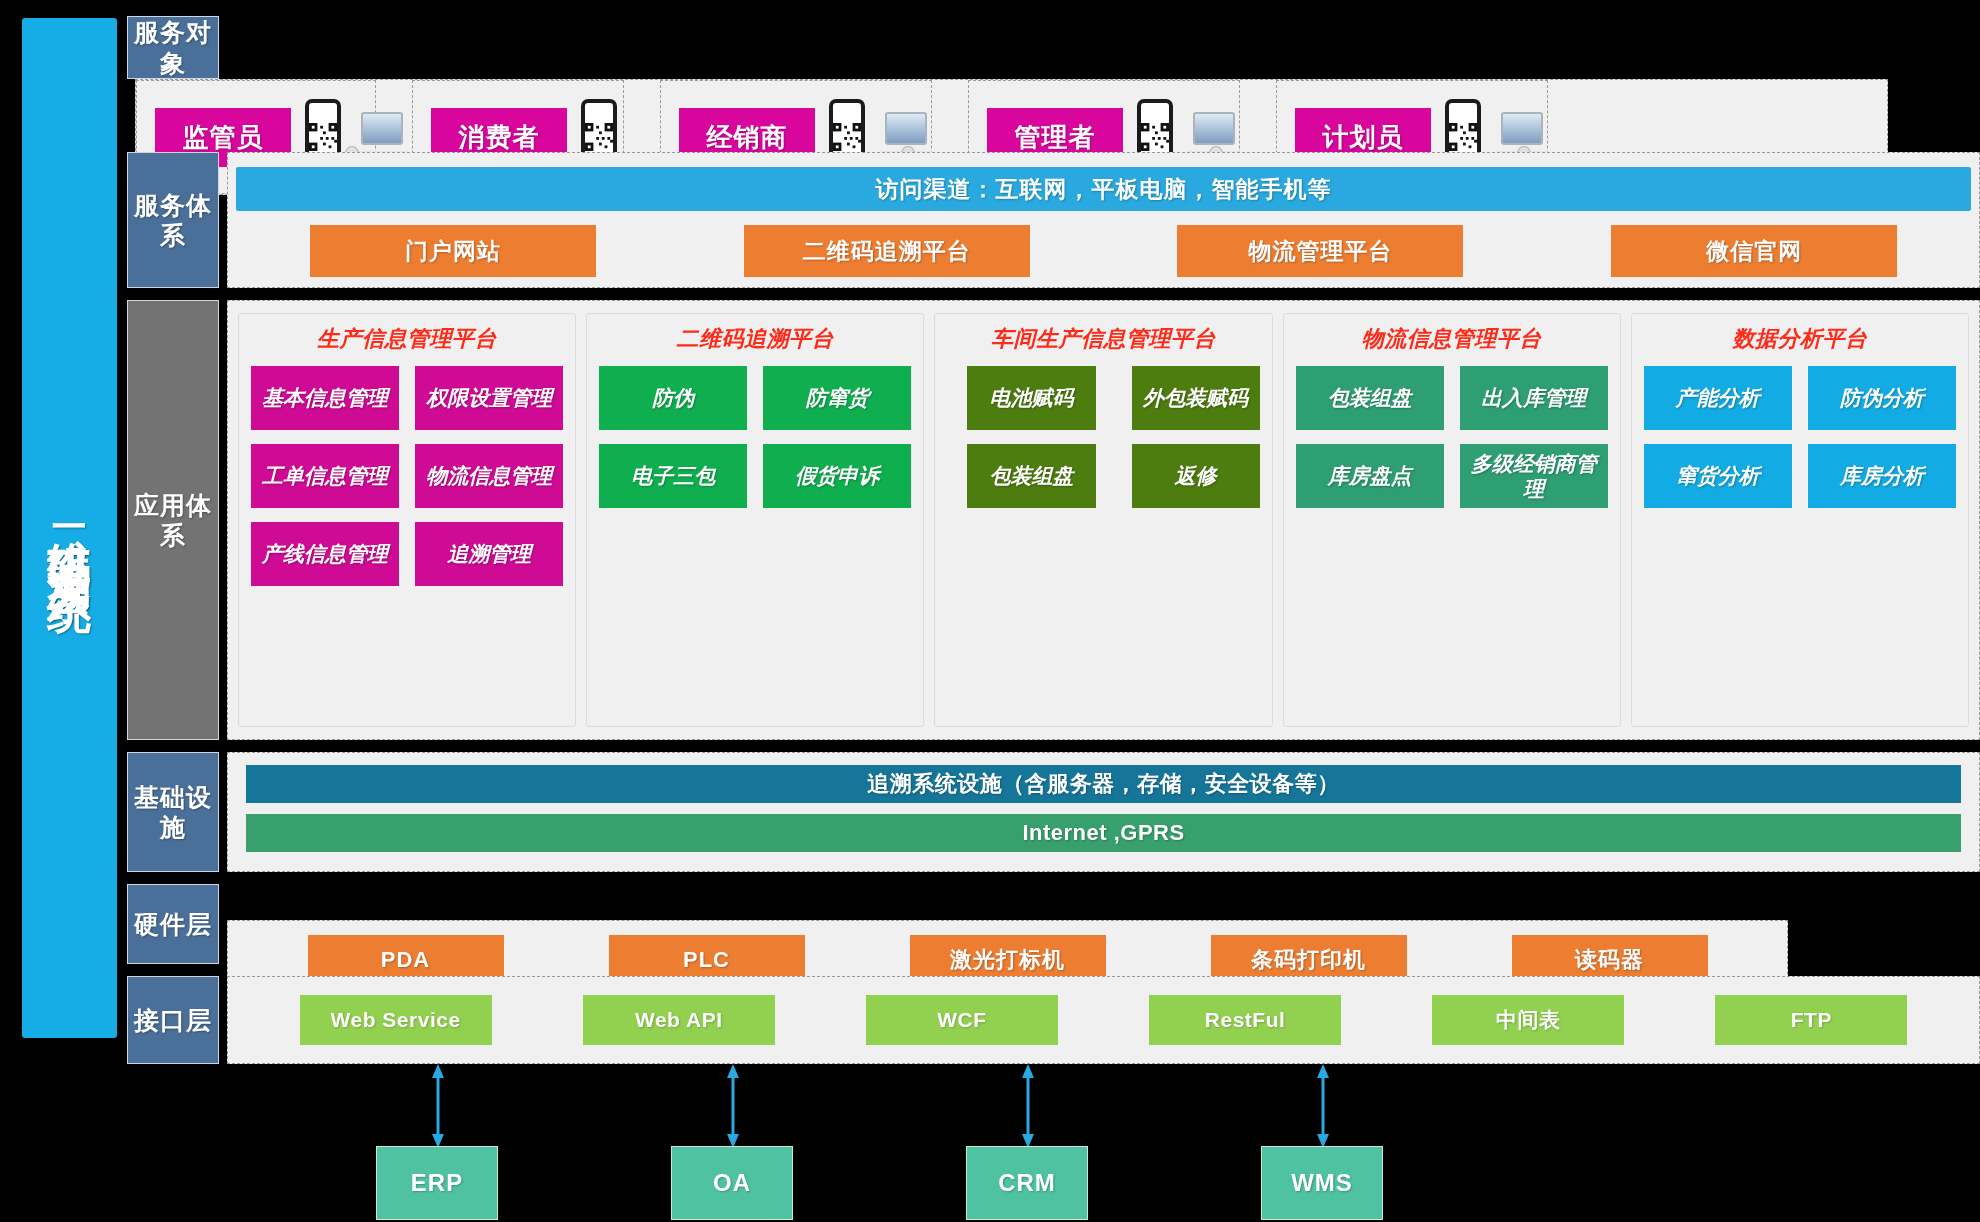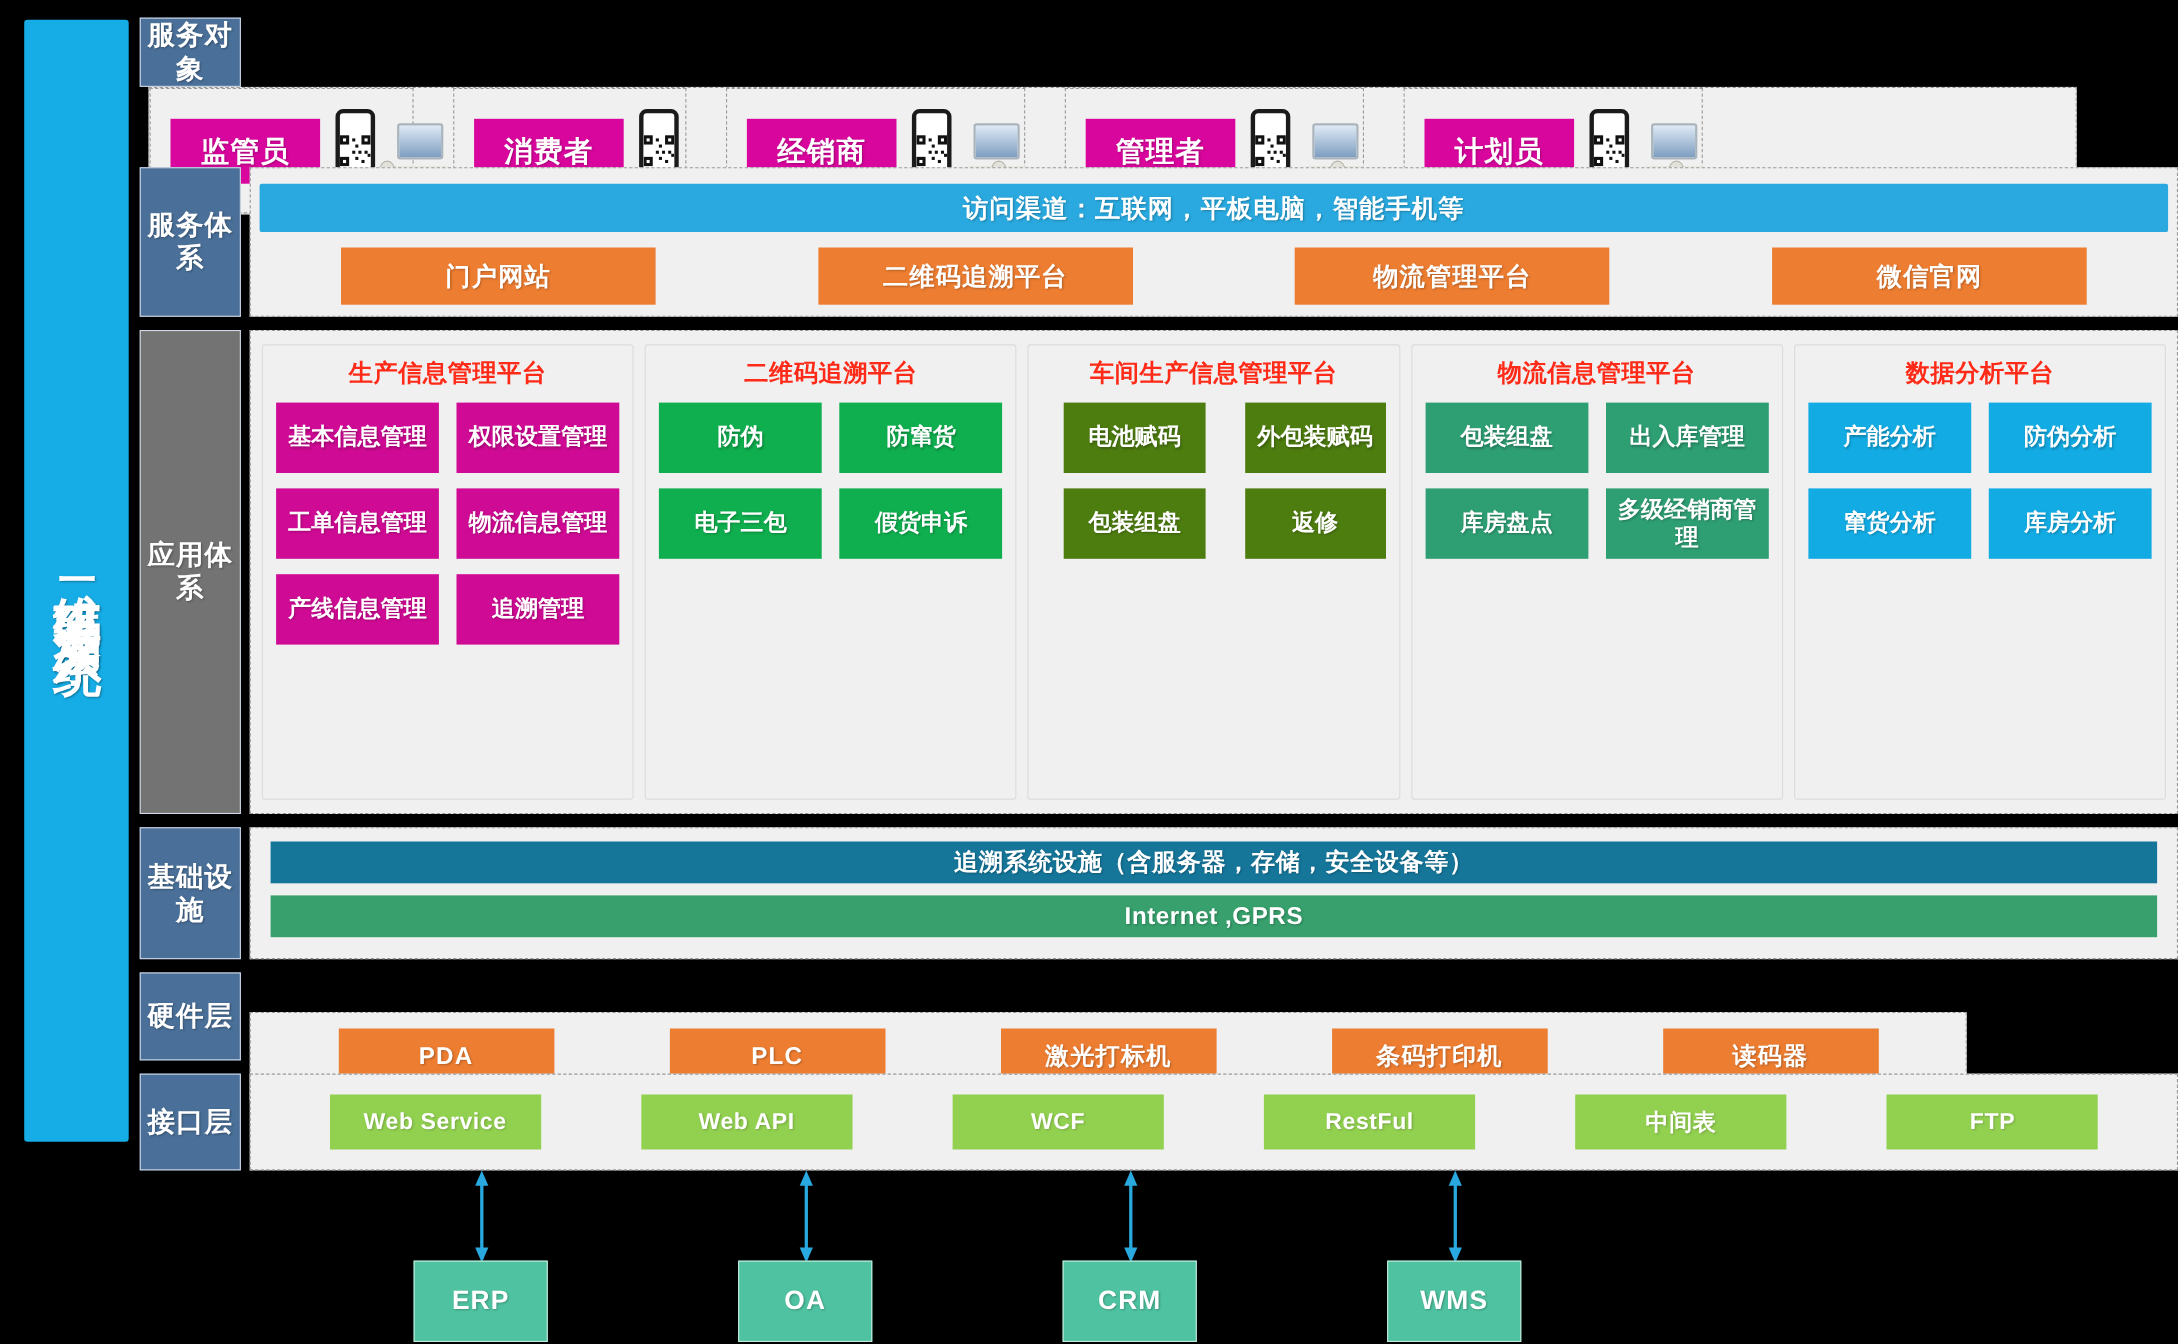--- a/index.html
+++ b/index.html
@@ -73,21 +73,21 @@
     display:flex;align-items:center;justify-content:center;
     font-size:23px;font-weight:bold;letter-spacing:1px;text-shadow:1px 1px 2px rgba(0,0,0,.25);
   }
 
   
   #row-app{top:300px;height:440px;}
   #row-app .rowlabel{height:440px;background:#737373;}
   #row-app .rowbody{width:1753px;height:440px;padding:12px 10px;display:flex;gap:10px;}
   .app-col{
     flex:1;background:#F0F0F0;border:1px solid #dcdcdc;border-radius:3px;
-    padding:10px 12px;box-sizing:border-box;display:flex;flex-direction:column;align-items:center;
+    padding:10px 12px;box-sizing:border-box;display:flex;flex-direction:column;align-items:center;font-style:italic;
   }
   .app-col-title{color:#FF2A17;font-size:22px;font-weight:bold;margin-bottom:12px;letter-spacing:.5px;white-space:nowrap;}
   .tile-grid{display:grid;grid-template-columns:1fr 1fr;gap:14px 16px;width:100%;}
   .tile{
     color:#fff;font-size:21px;font-weight:bold;line-height:1.2;text-align:center;
     min-height:64px;display:flex;align-items:center;justify-content:center;
     padding:6px 4px;box-sizing:border-box;text-shadow:1px 1px 2px rgba(0,0,0,.25);
   }
   .tile.magenta{background:#CF0A94;}
   .tile.green{background:#0FAE4E;}

